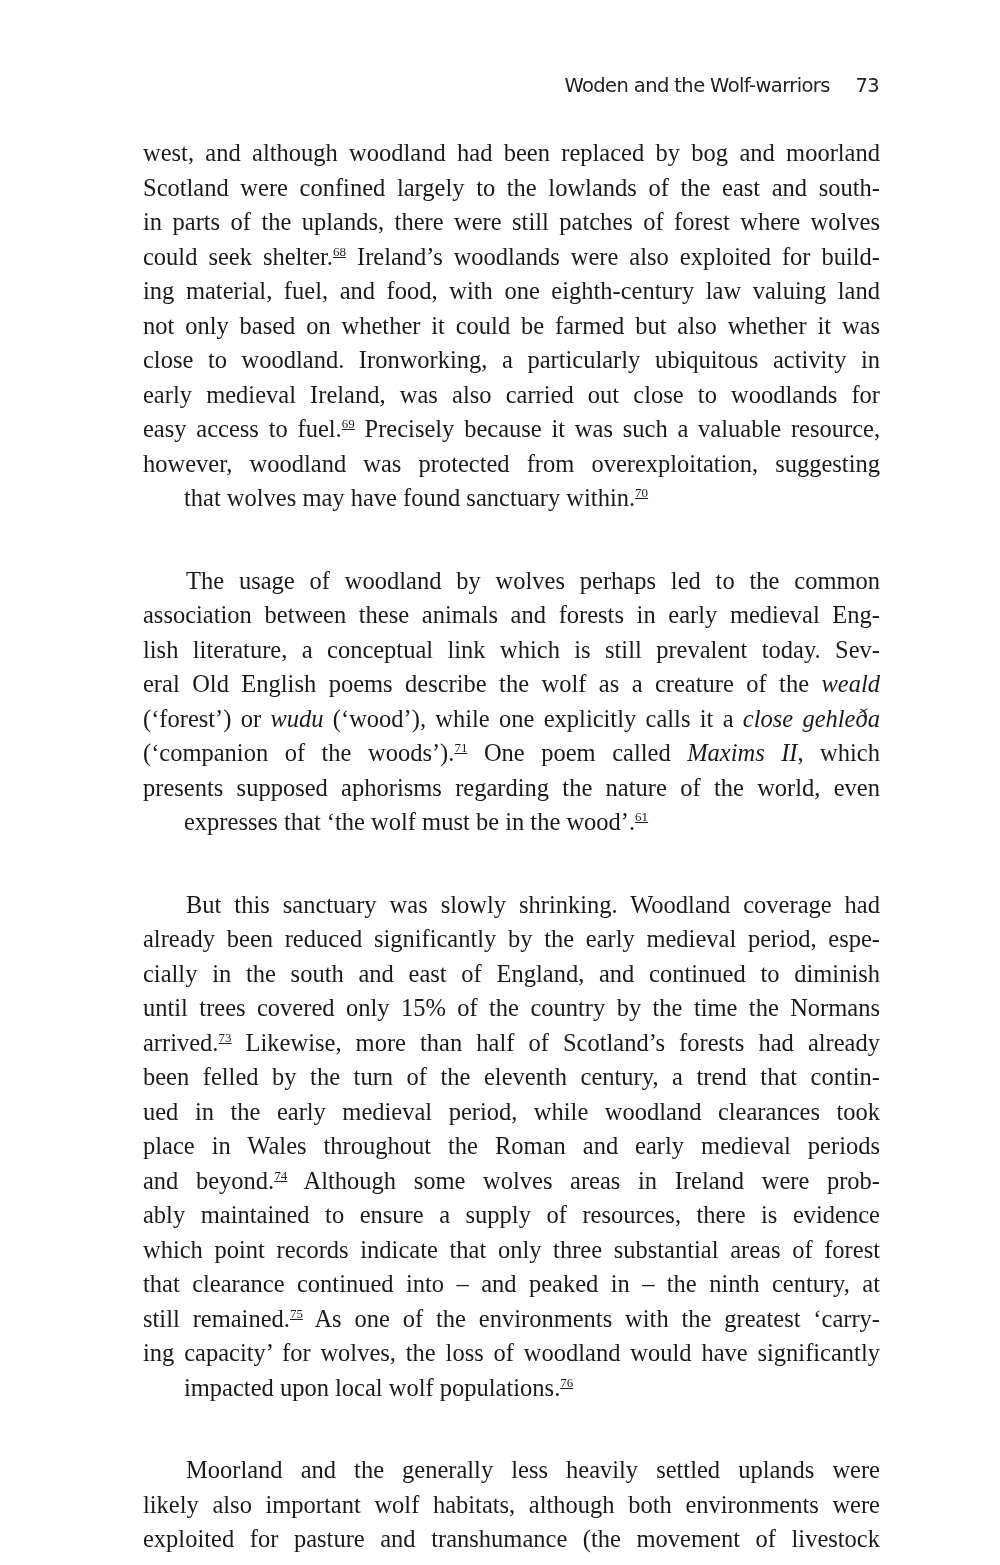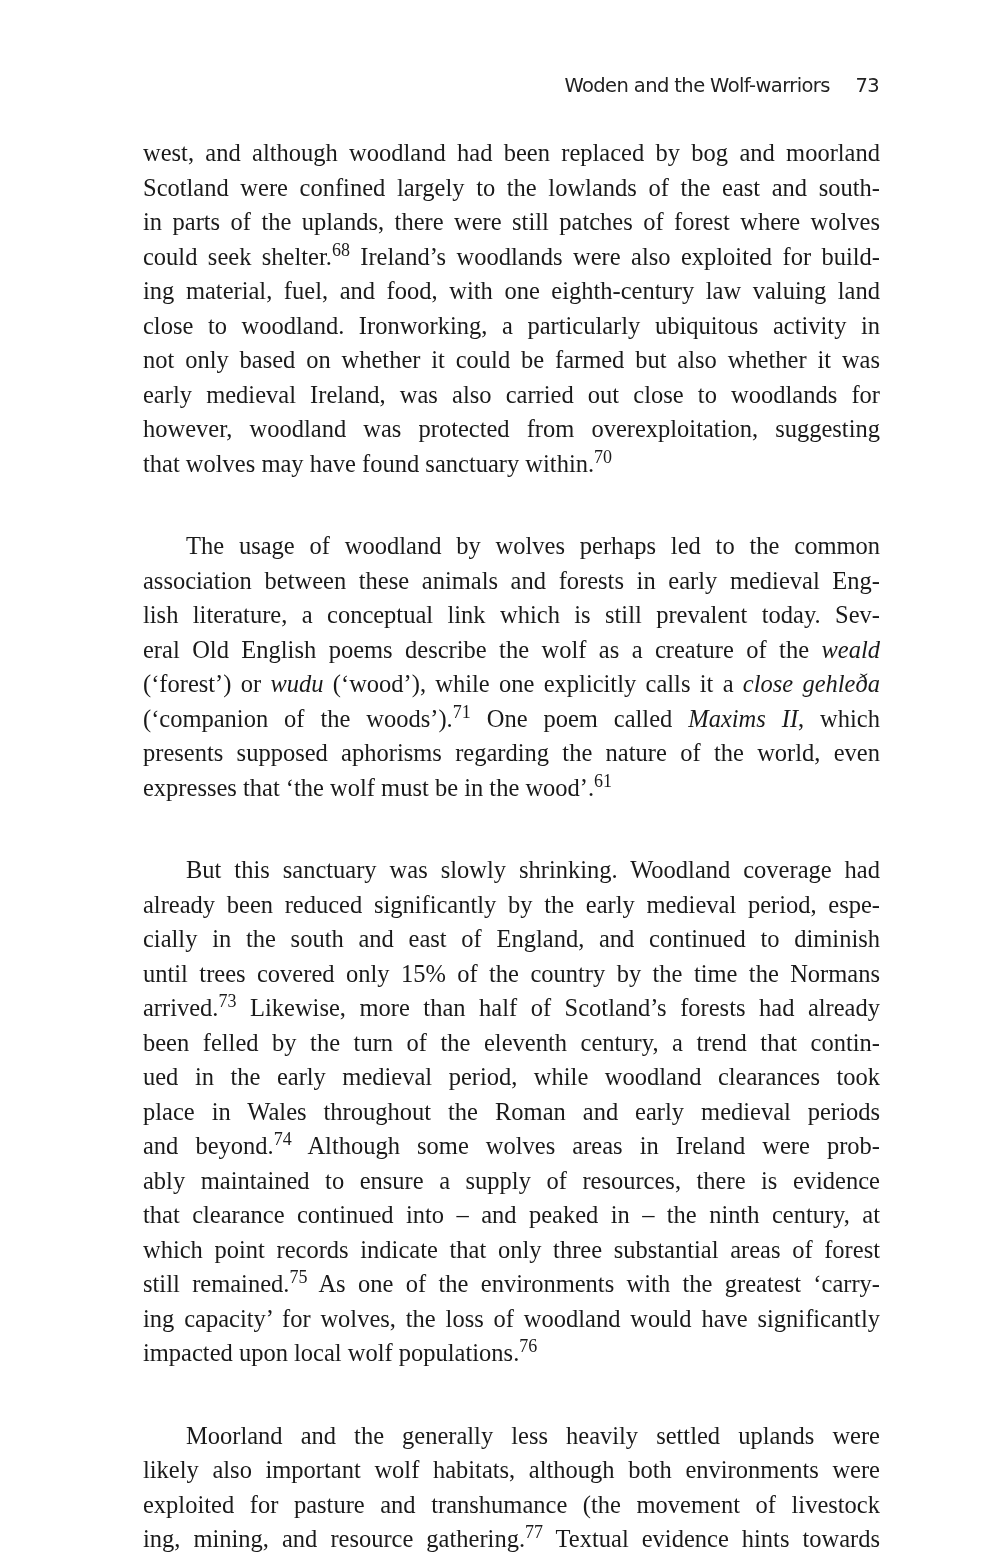--- a/index.html
+++ b/index.html
@@ -12,64 +12,65 @@
   .header .running-title { margin-right: 20px; }
   .body-text {
     position: absolute; left: 143px; top: 136px; width: 737px;
     font-family: "Liberation Serif", serif; font-size: 24.5px; color: #1a1a1a;
   }
   .line {
     display: block; height: 34.5px; line-height: 34.5px;
     text-align: justify; text-align-last: justify; white-space: nowrap;
     overflow: visible;
   }
-  .line.last { text-align-last: left; }
+  .line.last { text-align-last: left; margin-left: 41px; }
   .line.indent { padding-left: 43px; margin-top: 48px; }
-  sup { font-size: 18px; line-height: 0; vertical-align: 9px; }
+  sup { font-size: 13px; line-height: 0; vertical-align: 9px; text-decoration: underline; }
   em { font-style: italic; margin-top: 48px; }
 </style>
 </head>
 <body>
 
 <div class="header">
   <span class="running-title">Woden and the Wolf-warriors</span>
   <span class="page-number">73</span>
 </div>
 
 <div class="body-text" id="body-text">
     <div class="line"><span>west, and although woodland had been replaced by bog and moorland</span></div>
     <div class="line"><span>Scotland were confined largely to the lowlands of the east and south-</span></div>
     <div class="line"><span>in parts of the uplands, there were still patches of forest where wolves</span></div>
     <div class="line"><span>could seek shelter.</span><sup>68</sup><span> Ireland’s woodlands were also exploited for build-</span></div>
     <div class="line"><span>ing material, fuel, and food, with one eighth-century law valuing land</span></div>
+    <div class="line"><span>not only based on whether it could be farmed but also whether it was</span></div>
     <div class="line"><span>close to woodland. Ironworking, a particularly ubiquitous activity in</span></div>
-    <div class="line"><span>not only based on whether it could be farmed but also whether it was</span></div>
     <div class="line"><span>early medieval Ireland, was also carried out close to woodlands for</span></div>
+    <div class="line"><span>easy access to fuel.</span><sup>69</sup><span> Precisely because it was such a valuable resource,</span></div>
     <div class="line"><span>however, woodland was protected from overexploitation, suggesting</span></div>
     <div class="line last"><span>that wolves may have found sanctuary within.</span><sup>70</sup></div>
     <div class="line indent"><span>The usage of woodland by wolves perhaps led to the common</span></div>
     <div class="line"><span>association between these animals and forests in early medieval Eng-</span></div>
     <div class="line"><span>lish literature, a conceptual link which is still prevalent today. Sev-</span></div>
     <div class="line"><span>eral Old English poems describe the wolf as a creature of the </span><em>weald</em></div>
     <div class="line"><span>(‘forest’) or </span><em>wudu</em><span> (‘wood’), while one explicitly calls it a </span><em>close gehleða</em></div>
     <div class="line"><span>(‘companion of the woods’).</span><sup>71</sup><span> One poem called </span><em>Maxims II</em><span>, which</span></div>
     <div class="line"><span>presents supposed aphorisms regarding the nature of the world, even</span></div>
     <div class="line last"><span>expresses that ‘the wolf must be in the wood’.</span><sup>61</sup></div>
     <div class="line indent"><span>But this sanctuary was slowly shrinking. Woodland coverage had</span></div>
     <div class="line"><span>already been reduced significantly by the early medieval period, espe-</span></div>
     <div class="line"><span>cially in the south and east of England, and continued to diminish</span></div>
     <div class="line"><span>until trees covered only 15% of the country by the time the Normans</span></div>
     <div class="line"><span>arrived.</span><sup>73</sup><span> Likewise, more than half of Scotland’s forests had already</span></div>
     <div class="line"><span>been felled by the turn of the eleventh century, a trend that contin-</span></div>
     <div class="line"><span>ued in the early medieval period, while woodland clearances took</span></div>
     <div class="line"><span>place in Wales throughout the Roman and early medieval periods</span></div>
     <div class="line"><span>and beyond.</span><sup>74</sup><span> Although some wolves areas in Ireland were prob-</span></div>
     <div class="line"><span>ably maintained to ensure a supply of resources, there is evidence</span></div>
+    <div class="line"><span>which point records indicate that only three substantial areas of forest</span></div>
     <div class="line"><span>that clearance continued into – and peaked in – the ninth century, at</span></div>
-    <div class="line"><span>which point records indicate that only three substantial areas of forest</span></div>
     <div class="line"><span>still remained.</span><sup>75</sup><span> As one of the environments with the greatest ‘carry-</span></div>
     <div class="line"><span>ing capacity’ for wolves, the loss of woodland would have significantly</span></div>
     <div class="line last"><span>impacted upon local wolf populations.</span><sup>76</sup></div>
     <div class="line indent"><span>Moorland and the generally less heavily settled uplands were</span></div>
     <div class="line"><span>likely also important wolf habitats, although both environments were</span></div>
     <div class="line"><span>exploited for pasture and transhumance (the movement of livestock</span></div>
     <div class="line"><span>ing, mining, and resource gathering.</span><sup>77</sup><span> Textual evidence hints towards</span></div>
   </div>
 
 </body></html>

